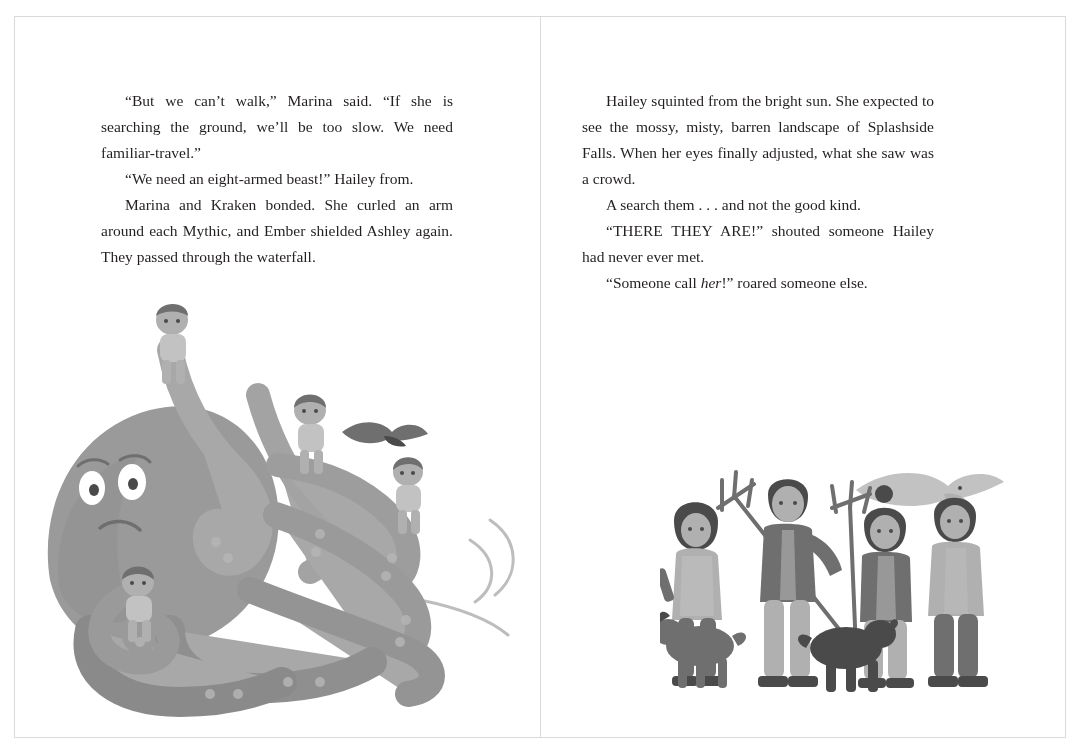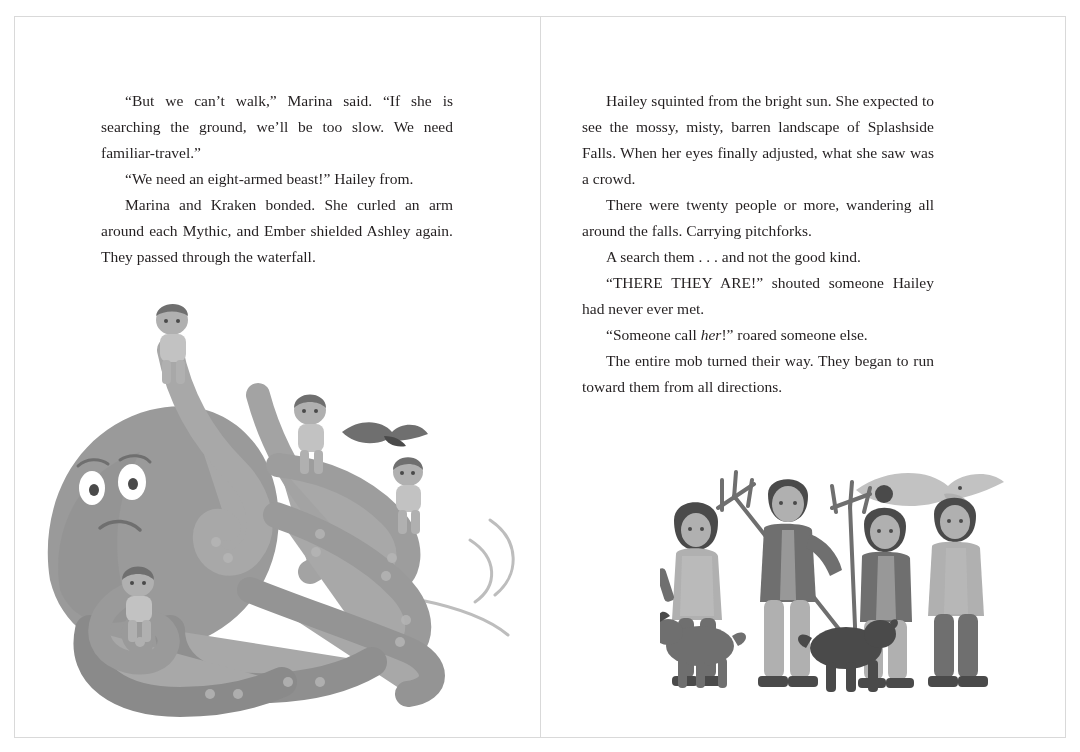--- a/index.html
+++ b/index.html
@@ -87,25 +87,23 @@
   <div class="gutter"></div>
 
   <div class="col left">
     <p class="para first">“But we can’t walk,” Marina said. “If she is searching the ground, we’ll be too slow. We need familiar-travel.”</p>
     <p class="para">“We need an eight-armed beast!” Hailey from.</p>
     <p class="para">Marina and Kraken bonded. She curled an arm around each Mythic, and Ember shielded Ashley again. They passed through the waterfall.</p>
   </div>
 
   <div class="col right">
     <p class="para first">Hailey squinted from the bright sun. She expected to see the mossy, misty, barren landscape of Splashside Falls. When her eyes finally adjusted, what she saw was a crowd.</p>
-    <p class="para">There were twenty people or more, wandering all around the falls. Carrying pitchforks.</p>
     <p class="para">A search them . . . and not the good kind.</p>
     <p class="para">“THERE THEY ARE!” shouted someone Hailey had never ever met.</p>
     <p class="para">“Someone call <em>her</em>!” roared someone else.</p>
-    <p class="para">The entire mob turned their way. They began to run toward them from all directions.</p>
   </div>
 
   <div class="art-left">
     <svg width="520" height="440" viewBox="0 0 520 440" aria-hidden="true">
 
       <g>
         <path class="line" d="M470 230 C 500 250, 500 285, 475 305"></path>
         <path class="line" d="M450 250 C 478 268, 478 296, 455 312"></path>
         <path class="line" d="M400 310 C 440 318, 470 330, 488 345"></path>
       </g>

